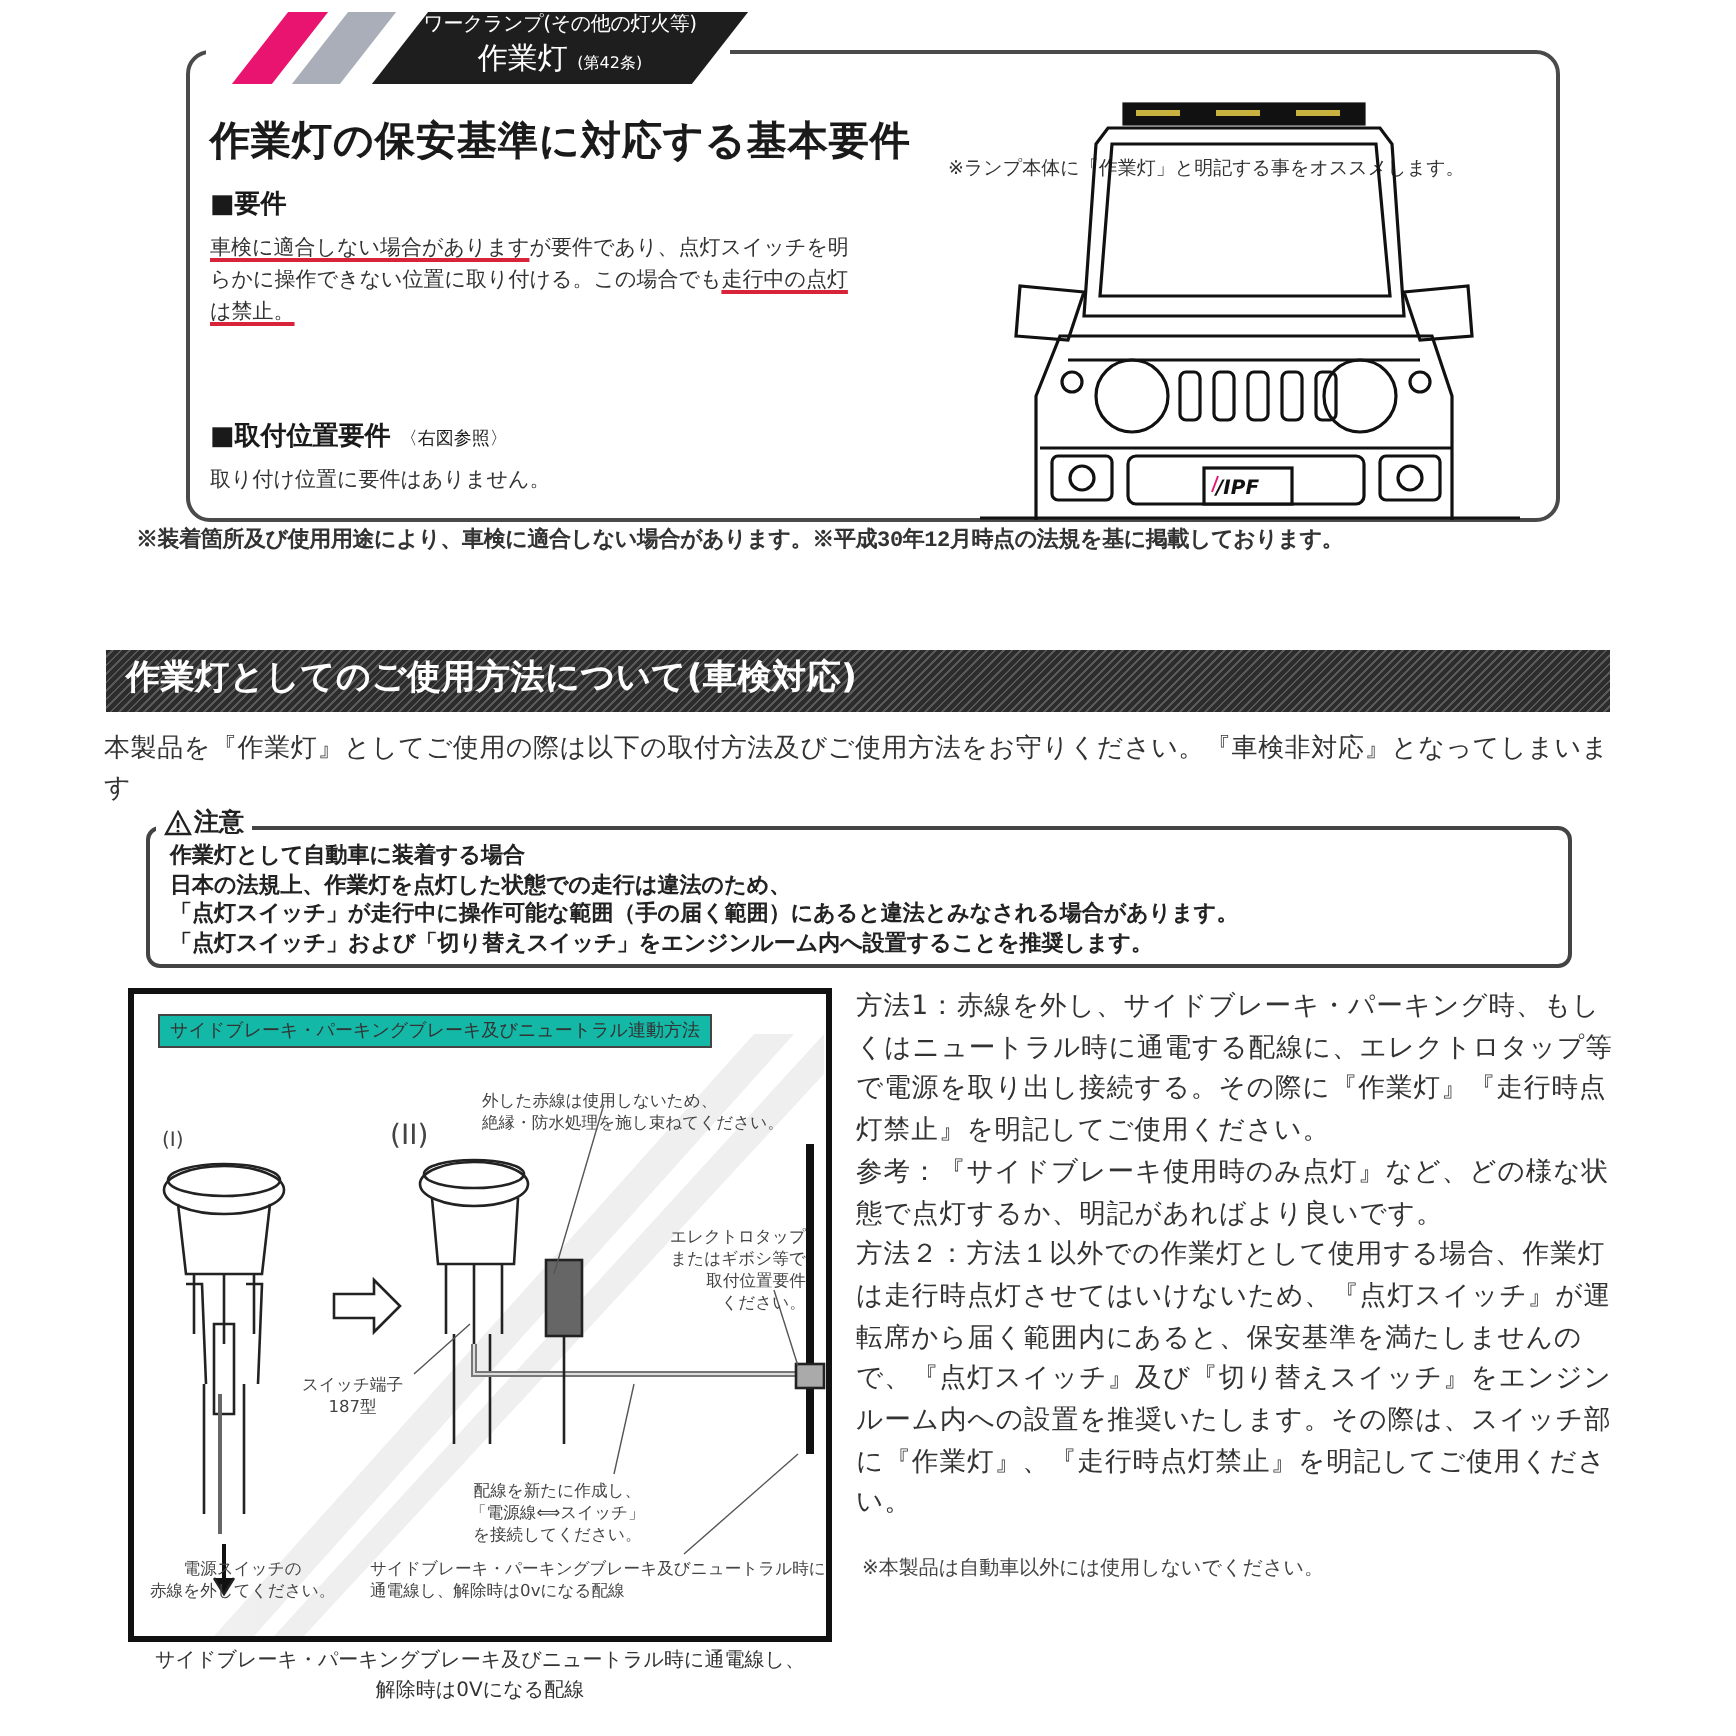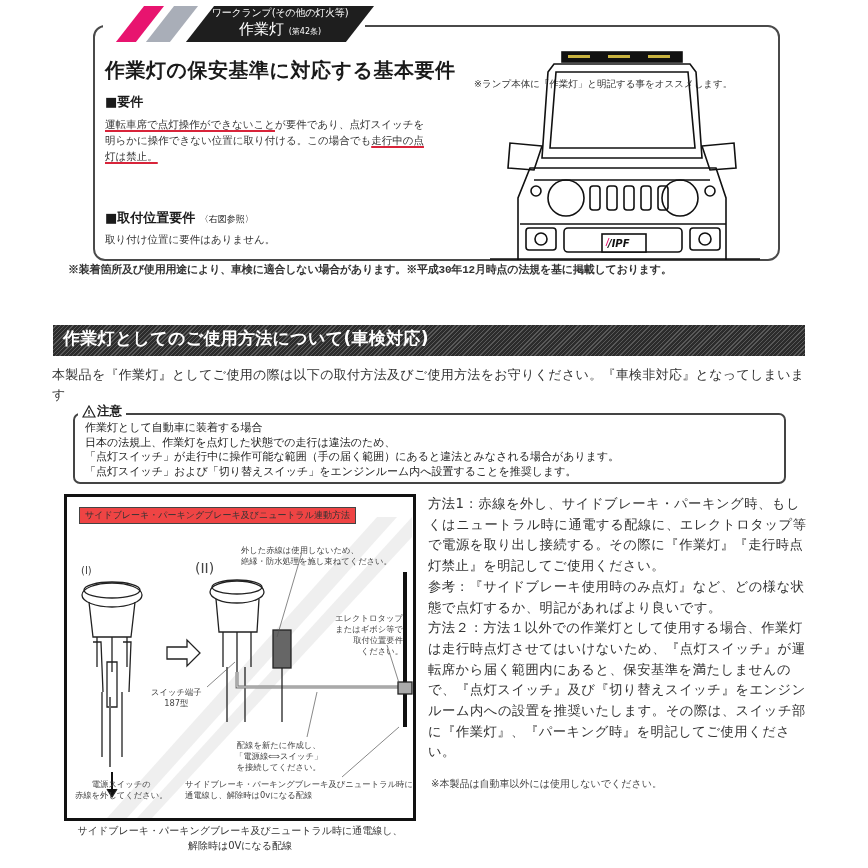--- a/index.html
+++ b/index.html
@@ -44,26 +44,26 @@
 
   
   .caution {
     position: absolute; left: 73px; top: 413px; width: 713px; height: 71px;
     border: 2px solid #444; border-radius: 7px;
   }
   .caution-head {
     position: absolute; left: 78px; top: 403px; background: #fff; padding: 0 4px;
     font-size: 12.5px; font-weight: bold; color: #222; display: flex; align-items: center; gap: 1px;
   }
-  .caution-lines { position: absolute; left: 85px; top: 421px; font-size: 11px; line-height: 14.5px; font-weight: normal; color: #222; }
+  .caution-lines { position: absolute; left: 85px; top: 421px; font-size: 11px; line-height: 14.5px; font-weight: bold; color: #222; }
 
   
   .diagram { position: absolute; left: 64px; top: 494px; width: 352px; height: 327px; border: 3px solid #111; background: #fff; overflow: hidden; }
   .diag-svg { position: absolute; left: 0; top: 0; }
-  .diag-title { position: absolute; left: 12px; top: 10px; border: 1px solid #444; padding: 1px 5px; font-size: 9px; color: #333; background: #ef4444; }
+  .diag-title { position: absolute; left: 12px; top: 10px; border: 1px solid #444; padding: 1px 5px; font-size: 9px; color: #333; background: #14b8a6; }
   .lbl { position: absolute; font-size: 8.3px; line-height: 11px; color: #444; }
   .diag-caption { position: absolute; left: 64px; top: 823px; width: 352px; text-align: center; font-size: 10px; line-height: 15px; color: #333; }
 
   
   .methods { position: absolute; left: 428px; top: 494px; width: 380px; font-size: 13.3px; line-height: 20.7px; color: #333; letter-spacing: 0.5px; }
   .note-bottom { position: absolute; left: 431px; top: 777px; font-size: 10px; color: #444; }
 </style>
 </head>
 <body>
 
@@ -76,21 +76,21 @@
   <div class="tab-sub">ワークランプ(その他の灯火等)</div>
   <div class="tab-main">
     <span>作業灯</span>
     <small>(第42条)</small>
   </div>
 </div>
 
 <div class="req-title">作業灯の保安基準に対応する基本要件</div>
 <div class="req-h" style="top:93px;">■要件</div>
 <div class="req-body">
-  <span class="ul-red">運転車席で点灯操作ができないこと</span><span>が要件であり、点灯スイッチを明らかに操作できない位置に取り付ける。この場合でも</span><span class="ul-red">走行中の点灯は禁止。</span>
+  <span class="ul-red">車検に適合しない場合があります</span><span>が要件であり、点灯スイッチを明らかに操作できない位置に取り付ける。この場合でも</span><span class="ul-red">走行中の点灯は禁止。</span>
 </div>
 <div class="req-h" style="top:209px;">
   <span>■取付位置要件</span>
   <small>〈右図参照〉</small>
 </div>
 <div class="req-body2">取り付け位置に要件はありません。</div>
 
 <div class="lamp-note">※ランプ本体に「作業灯」と明記する事をオススメします。</div>
 
 <svg class="car" viewBox="0 0 280 212" fill="none" stroke="#111" stroke-width="1.6">
@@ -218,15 +218,15 @@
 赤線を外してください。</div>
   <div class="lbl" style="left:118px; top:282px; white-space:pre;">サイドブレーキ・パーキングブレーキ及びニュートラル時に
 通電線し、解除時は0vになる配線</div>
 </div>
 <div class="diag-caption" style="white-space:pre;">サイドブレーキ・パーキングブレーキ及びニュートラル時に通電線し、
 解除時は0Vになる配線</div>
 
 <div class="methods">
   <div>方法1：赤線を外し、サイドブレーキ・パーキング時、もしくはニュートラル時に通電する配線に、エレクトロタップ等で電源を取り出し接続する。その際に『作業灯』『走行時点灯禁止』を明記してご使用ください。</div>
   <div>参考：『サイドブレーキ使用時のみ点灯』など、どの様な状態で点灯するか、明記があればより良いです。</div>
-  <div>方法２：方法１以外での作業灯として使用する場合、作業灯は走行時点灯させてはいけないため、『点灯スイッチ』が運転席から届く範囲内にあると、保安基準を満たしませんので、『点灯スイッチ』及び『切り替えスイッチ』をエンジンルーム内への設置を推奨いたします。その際は、スイッチ部に『作業灯』、『パーキング時』を明記してご使用ください。</div>
+  <div>方法２：方法１以外での作業灯として使用する場合、作業灯は走行時点灯させてはいけないため、『点灯スイッチ』が運転席から届く範囲内にあると、保安基準を満たしませんので、『点灯スイッチ』及び『切り替えスイッチ』をエンジンルーム内への設置を推奨いたします。その際は、スイッチ部に『作業灯』、『走行時点灯禁止』を明記してご使用ください。</div>
 </div>
 <div class="note-bottom">※本製品は自動車以外には使用しないでください。</div>
 
 </body></html>

